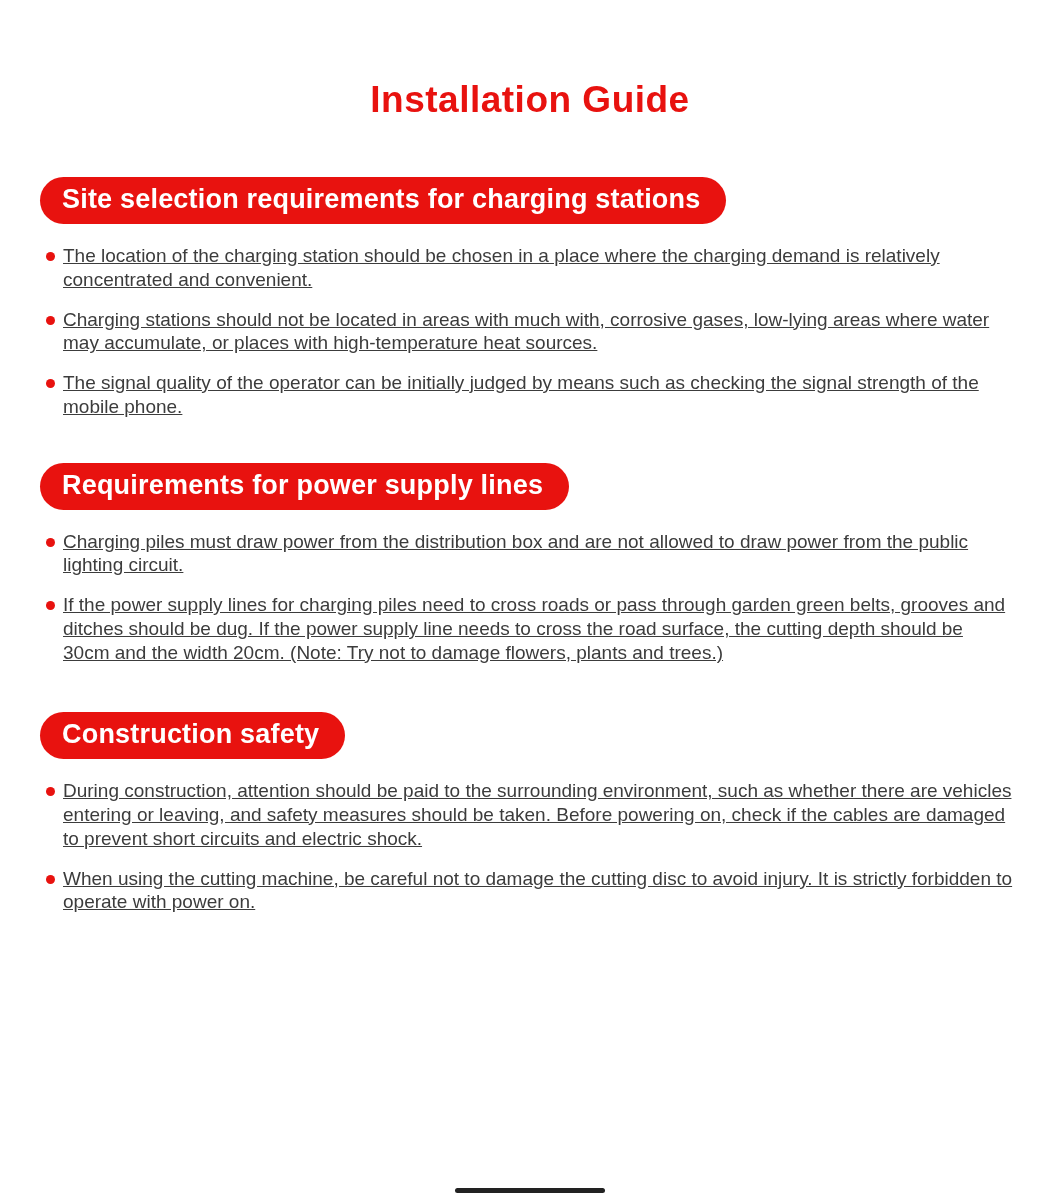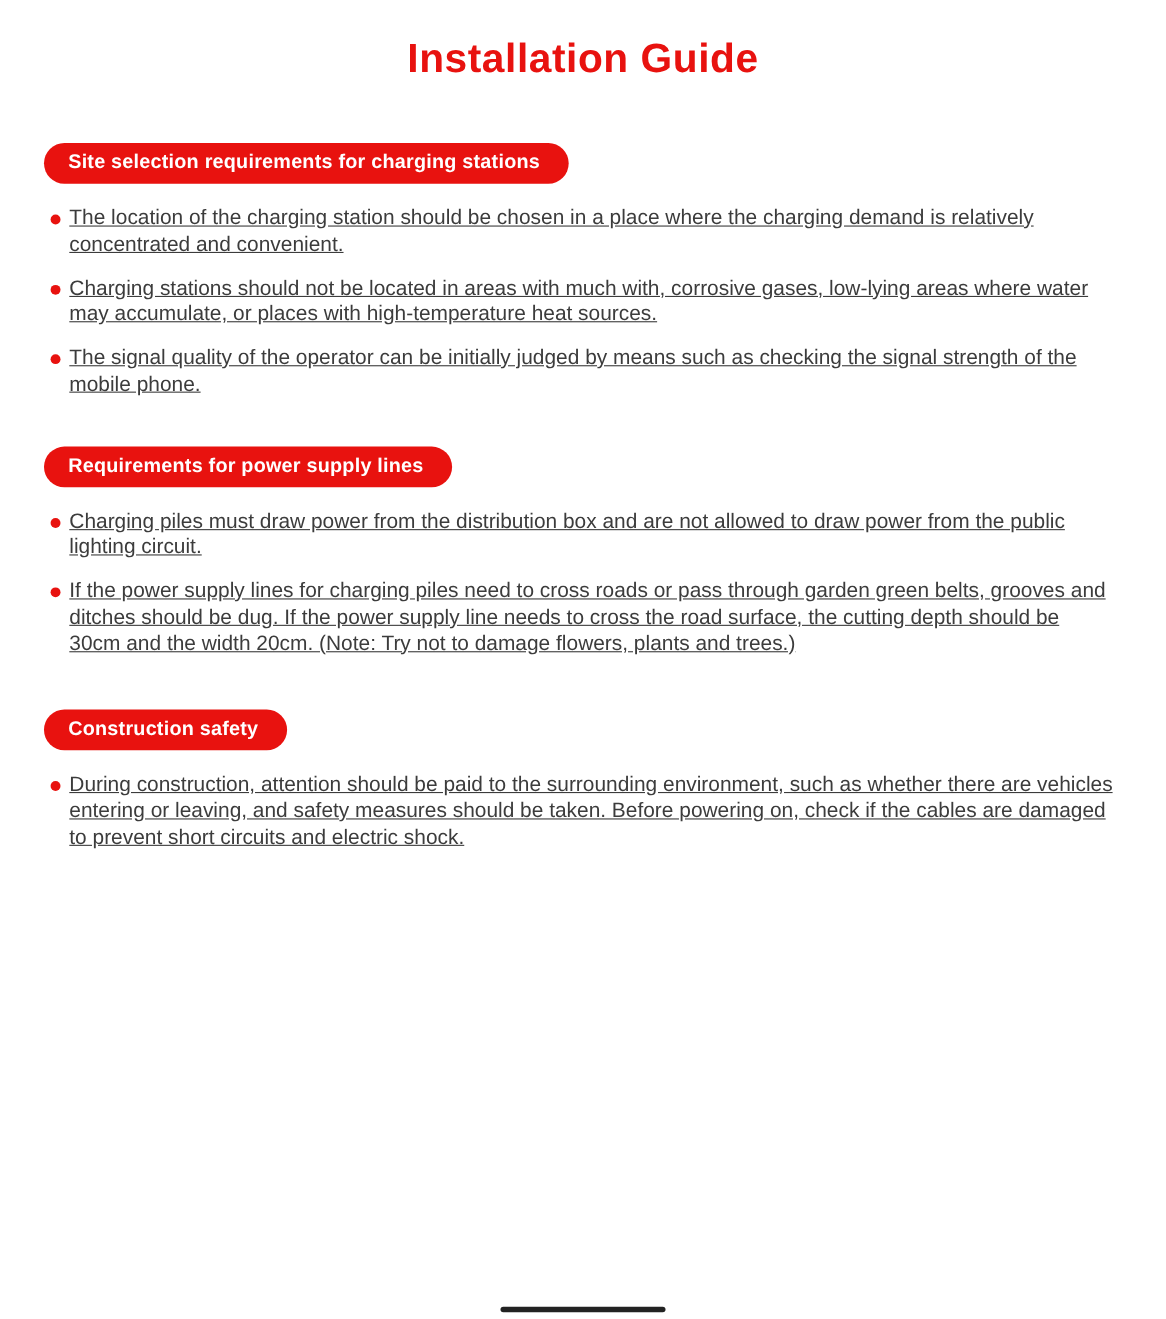--- a/index.html
+++ b/index.html
@@ -13,32 +13,32 @@
     position: relative;
     overflow: hidden;
     font-family: "Liberation Sans", sans-serif;
     color: #3c3c3c;
   }
   .page-title {
     text-align: center;
     color: #e8120f;
     font-size: 37px;
     font-weight: bold;
-    padding-top: 32px;
+    padding-top: 79px;
     margin: 0 0 28px 0;
     letter-spacing: 0.5px;
   }
   .section {
     margin: 0 40px;
   }
   .section-header {
     display: inline-block;
     background: #e8120f;
     color: #ffffff;
-    font-size: 18px;
+    font-size: 27px;
     font-weight: bold;
     padding: 7px 26px 9px 22px;
     border-radius: 24px;
     margin-top: 28px;
     letter-spacing: 0.2px;
   }
   .bullet-list {
     list-style: none;
     margin: 20px 0 0 0;
     padding: 0 6px 0 6px;
@@ -115,16 +115,20 @@
   </ul>
 </div>
 
 <div class="section">
   <div class="section-header">Construction safety</div>
   <ul class="bullet-list">
     <li class="bullet-item">
       <span class="bullet-dot"></span>
       <span class="bullet-text">During construction, attention should be paid to the surrounding environment, such as whether there are vehicles entering or leaving, and safety measures should be taken. Before powering on, check if the cables are damaged to prevent short circuits and electric shock.</span>
     </li>
+    <li class="bullet-item">
+      <span class="bullet-dot"></span>
+      <span class="bullet-text">When using the cutting machine, be careful not to damage the cutting disc to avoid injury. It is strictly forbidden to operate with power on.</span>
+    </li>
   </ul>
 </div>
 
 <div class="footer-bar"></div>
 
 </body></html>

